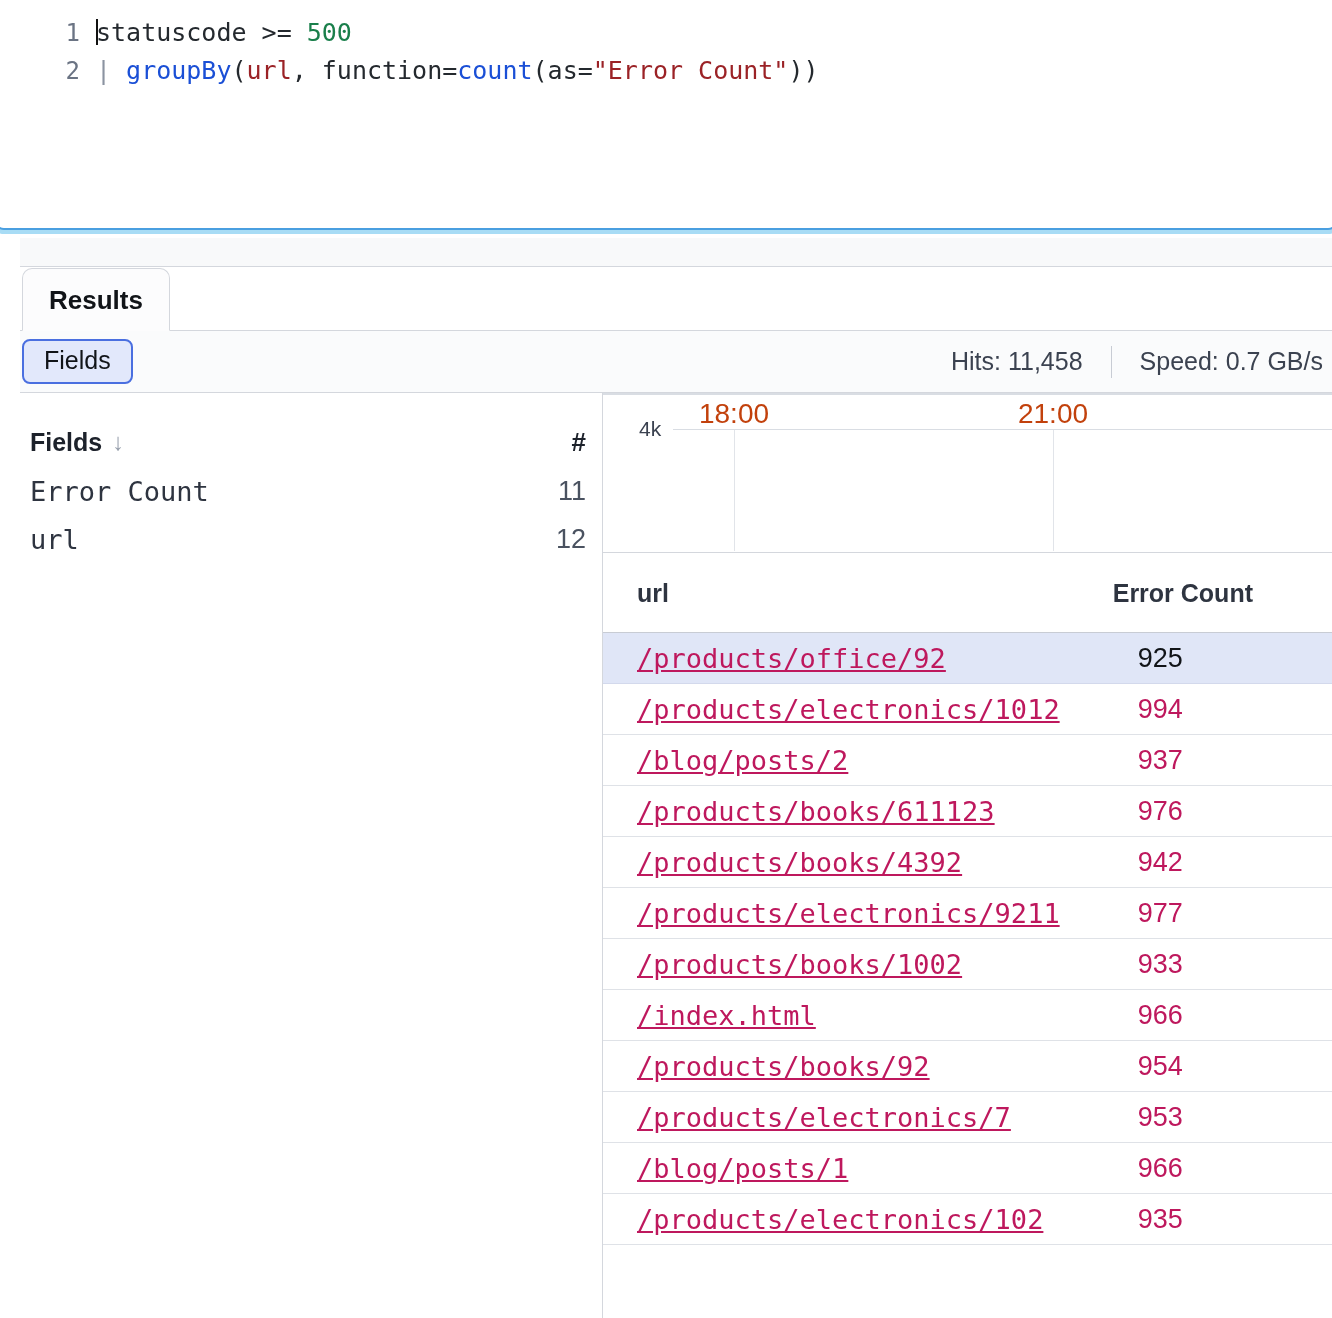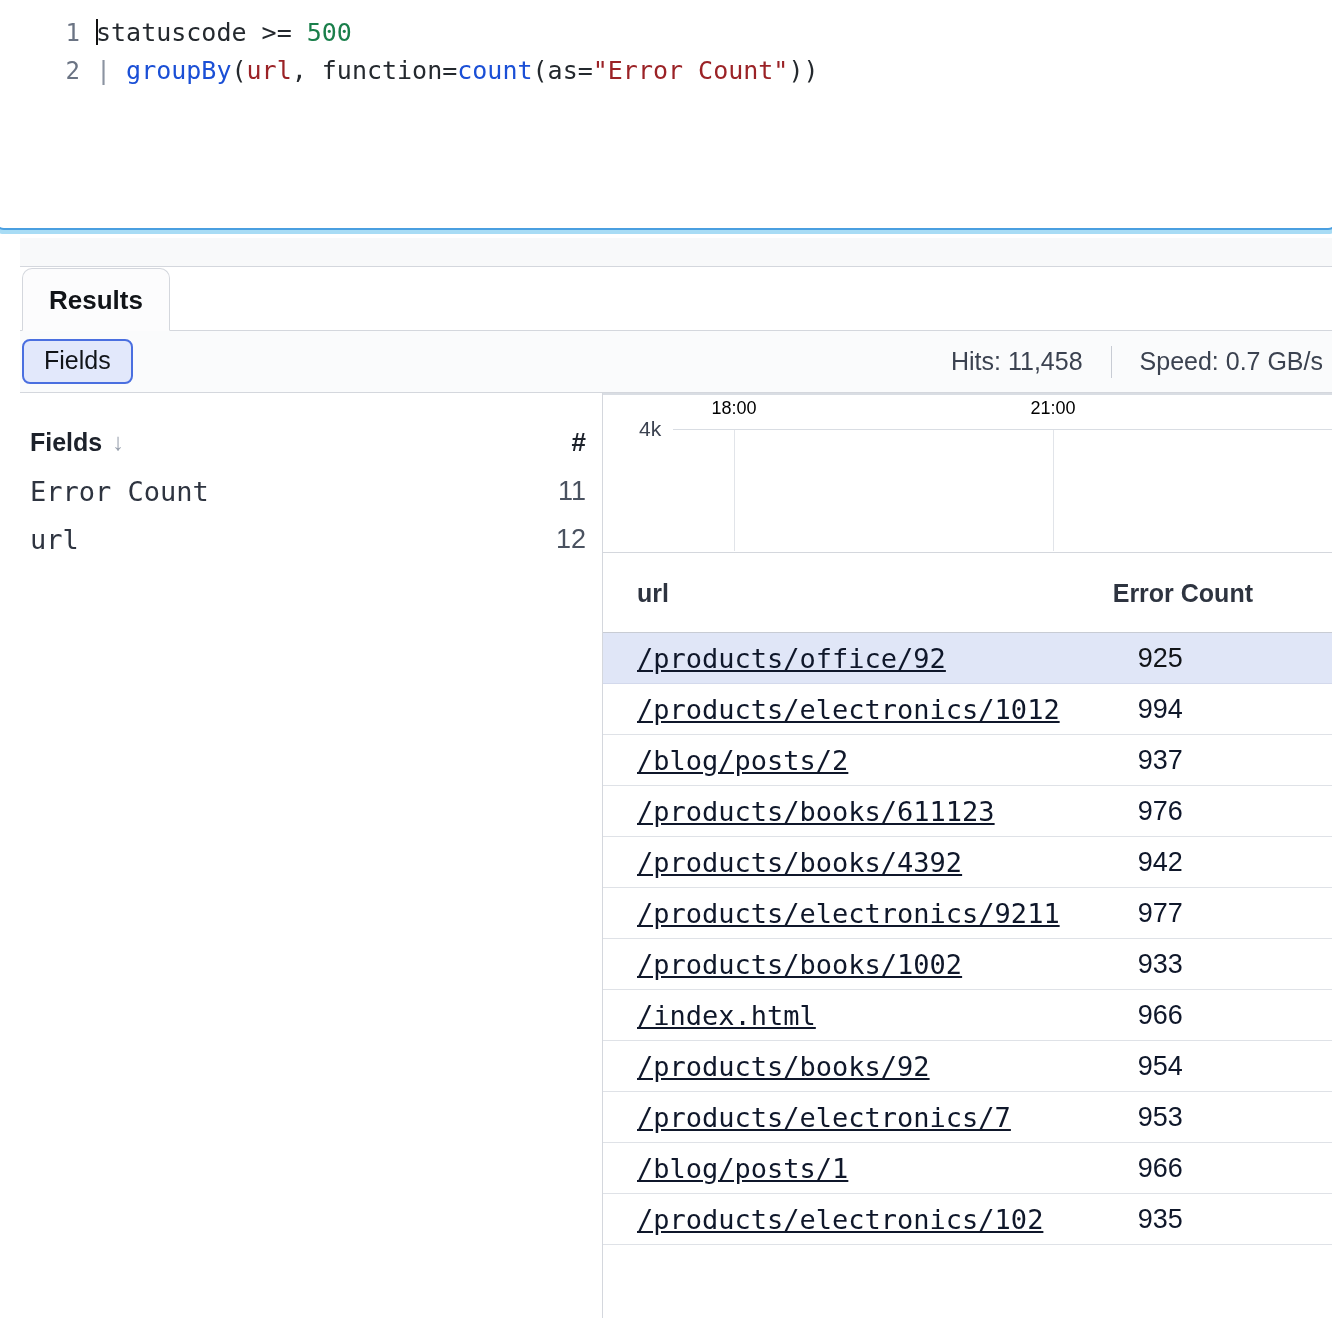--- a/index.html
+++ b/index.html
@@ -238,22 +238,22 @@
     position: absolute;
     left: 70px;
     right: 0;
     top: 36px;
     height: 1px;
     background: #d9dde3;
   }
   .xtick {
     position: absolute;
     top: 5px;
-    font-size: 18px;
-    color: #000000;
+    font-size: 28px;
+    color: #c2410c;
     transform: translateX(-50%);
     white-space: nowrap;
   }
   .gridline {
     position: absolute;
     top: 37px;
     bottom: 1px;
     width: 1px;
     background: #e1e4e9;
   }
@@ -268,21 +268,21 @@
     padding: 26px 0 24px 34px;
     background: #ffffff;
     border-bottom: 1px solid #c8ccd4;
   }
   .table th.num { text-align: right; padding-right: 99px; }
   .table td {
     padding: 0;
     height: 50px;
     border-bottom: 1px solid #dfe2e7;
     font-size: 27px;
-    color: #0f172a;
+    color: #be185d;
   }
   .table td.url {
     font-family: "DejaVu Sans Mono", "Liberation Mono", monospace;
     padding-left: 34px;
   }
   .table td.url span {
     text-decoration: underline;
     cursor: pointer;
   }
   .table td.num {

